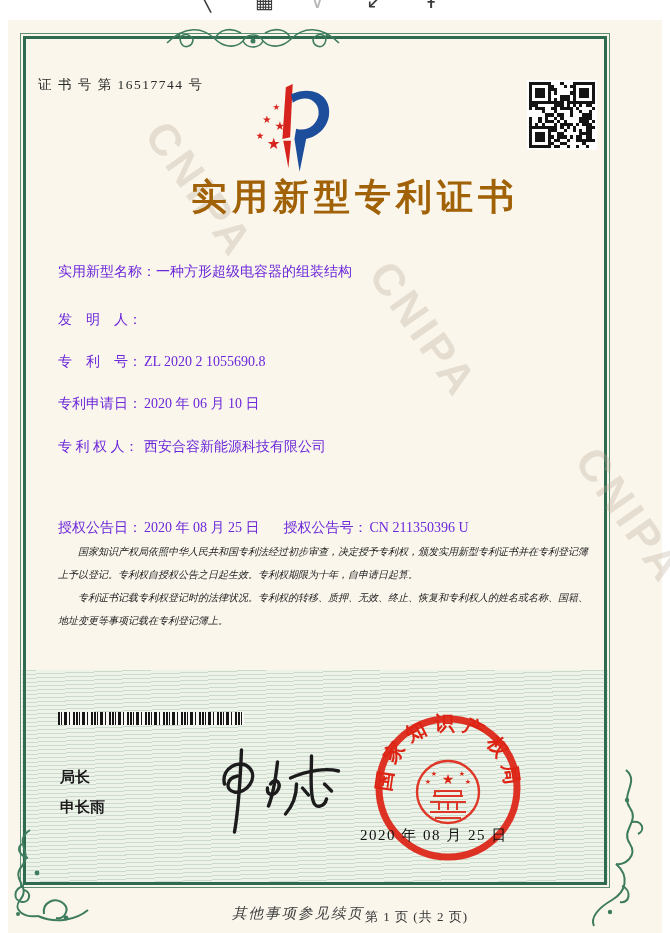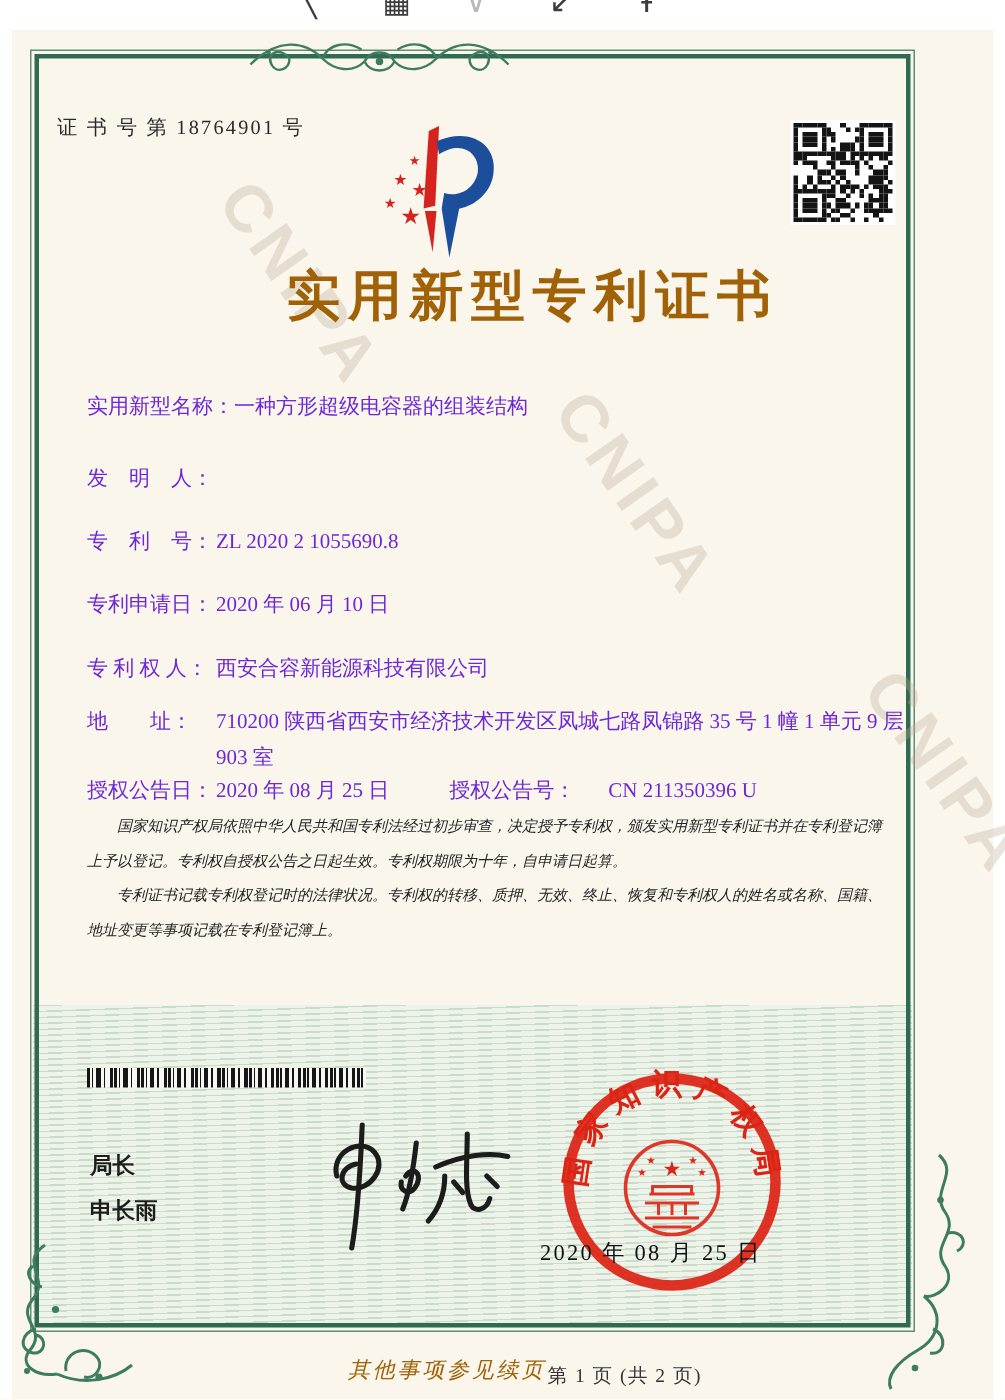--- a/index.html
+++ b/index.html
@@ -37,21 +37,21 @@
   .qr div.d{background:#141414;}
 
   .logo{position:absolute;left:240px;top:62px;z-index:3;}
 
   .title{position:absolute;left:40px;right:0;top:153px;text-align:center;z-index:3;
     font-size:36px;font-weight:bold;letter-spacing:5px;color:#a16207;}
 
   .field{position:absolute;left:50px;display:flex;font-size:14px;color:#6d28d9;z-index:3;line-height:24px;}
   .field .lb{min-width:86px;flex:none;}
   .field .val{max-width:460px;}
-  .pair2{display:flex;margin-left:40px;gap:20px;}
+  .pair2{display:flex;margin-left:24px;}
 
   .legal{position:absolute;left:50px;right:67px;top:520px;z-index:3;font-size:10px;font-style:italic;
     line-height:23px;color:#222;}
   .legal p{margin:0;text-indent:2em;}
 
   .barcode{position:absolute;left:50px;top:692px;width:186px;height:13px;z-index:3;
     background:repeating-linear-gradient(90deg,#161616 0 2px,#f7f7f4 2px 3px,#161616 3px 4px,#f7f7f4 4px 6px,#161616 6px 9px,#f7f7f4 9px 11px,#161616 11px 12px,#f7f7f4 12px 15px,#161616 15px 17px,#f7f7f4 17px 18px);}
 
   .director-title{position:absolute;left:52px;top:748px;z-index:3;font-size:15px;font-weight:bold;
     font-family:"Liberation Sans","DejaVu Sans",sans-serif;color:#1d1d1d;}
@@ -61,21 +61,21 @@
   .sig{position:absolute;left:200px;top:724px;z-index:3;}
 
   .seal{position:absolute;left:365px;top:688px;z-index:2;}
   .seal-date{position:absolute;left:352px;top:806px;width:190px;z-index:4;font-size:15px;
     letter-spacing:1.5px;color:#111;}
 
   .page-num{position:absolute;left:270px;top:844px;width:190px;text-align:right;z-index:3;
     font-size:13px;color:#333;letter-spacing:1px;margin-top:44px;}
 
   .footer-note{position:absolute;left:180px;top:884px;width:220px;text-align:center;z-index:3;
-    font-size:14.5px;font-style:italic;color:#a16207;letter-spacing:2px;}
+    font-size:14.5px;font-style:italic;color:#404040;letter-spacing:2px;}
 </style>
 </head>
 <body>
 
 <div class="toolbar">
   <span class="ic" style="left:199px">╲</span>
   <span class="ic" style="left:255px">▦</span>
   <span class="ic gray" style="left:310px">∨</span>
   <span class="ic" style="left:366px">↙</span>
   <span class="ic" style="left:425px">Ŧ</span>
@@ -134,21 +134,21 @@
         <circle cx="41" cy="32" r="2.2"></circle>
           <circle cx="24" cy="144" r="2.2"></circle>
       </g>
     </svg>
   </div>
 
   <span class="watermark" style="left:168px;top:92px">CNIPA</span>
   <span class="watermark" style="left:392px;top:232px">CNIPA</span>
   <span class="watermark" style="left:598px;top:418px">CNIPA</span>
 
-  <div class="certno">证 书 号 第 18764901 号</div>
+  <div class="certno">证 书 号 第 16517744 号</div>
 
   <div class="qr">
       <div class="d"></div>
       <div class="d"></div>
       <div class="d"></div>
       <div class="d"></div>
       <div class="d"></div>
       <div class="d"></div>
       <div class="d"></div>
       <div></div>
@@ -616,24 +616,20 @@
     <span class="lb">专　利　号：</span>
     <span class="val">ZL 2020 2 1055690.8</span>
   </div>
   <div class="field" style="top:372px">
     <span class="lb">专利申请日：</span>
     <span class="val">2020 年 06 月 10 日</span>
   </div>
   <div class="field" style="top:415px">
     <span class="lb">专 利 权 人：</span>
     <span class="val">西安合容新能源科技有限公司</span>
-  </div>
-  <div class="field" style="top:450px">
-    <span class="lb">地　　址：</span>
-    <span class="val">710200 陕西省西安市经济技术开发区凤城七路凤锦路 35 号 1 幢 1 单元 9 层 903 室</span>
   </div>
   <div class="field" style="top:496px">
     <span class="lb">授权公告日：</span>
     <span class="val">2020 年 08 月 25 日</span>
     <span class="pair2">
       <span class="lb">授权公告号：</span>
       <span class="val">CN 211350396 U</span>
     </span>
   </div>
 

